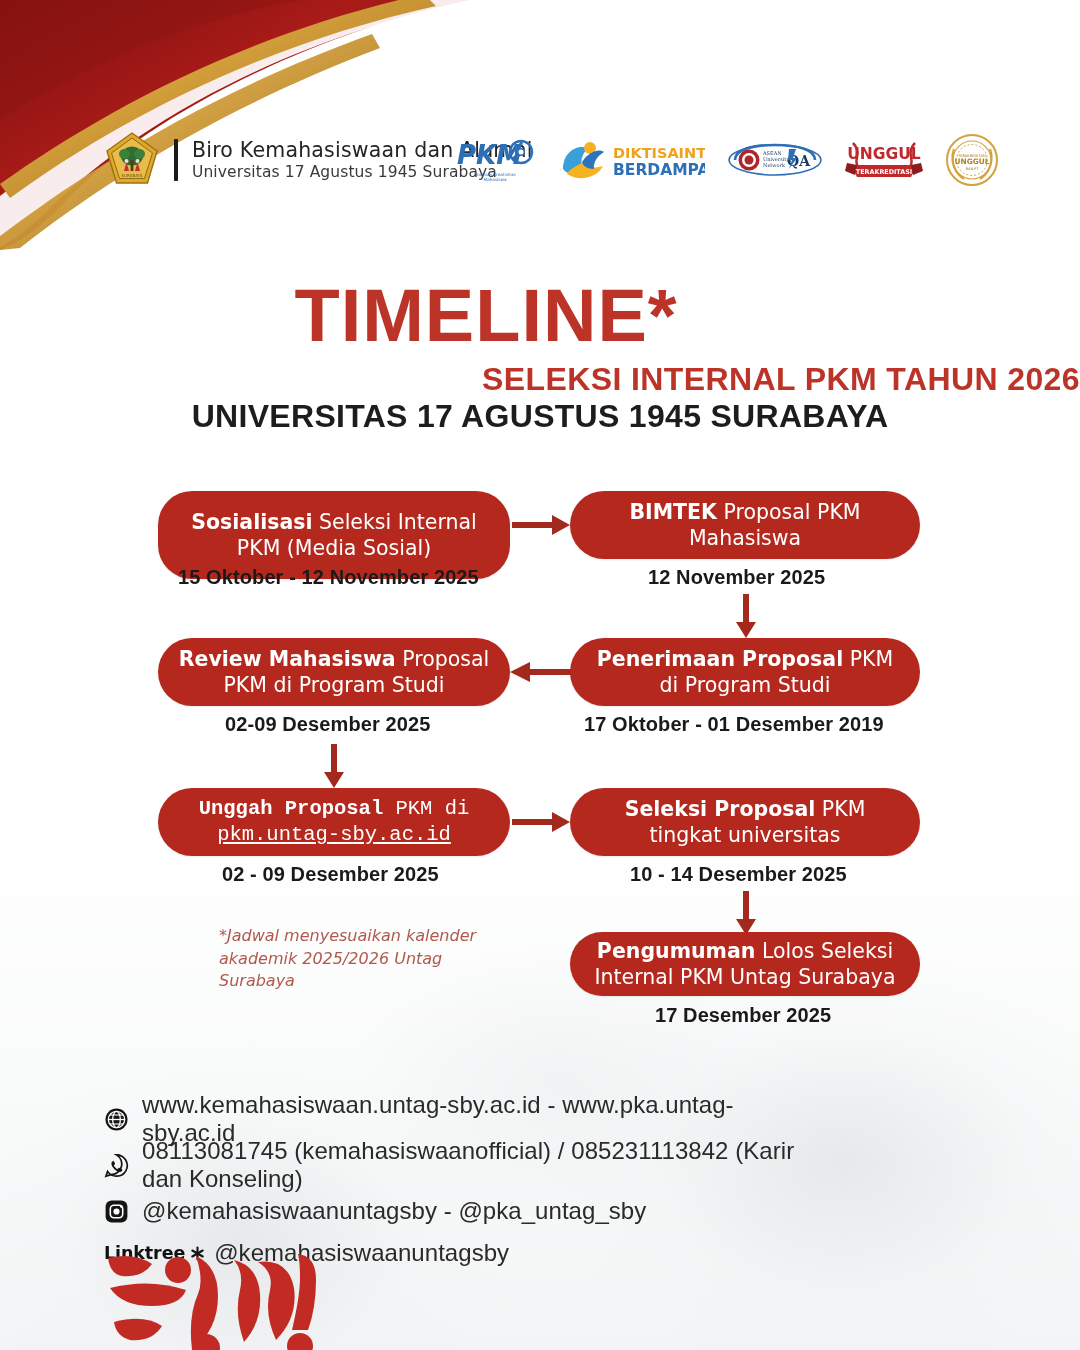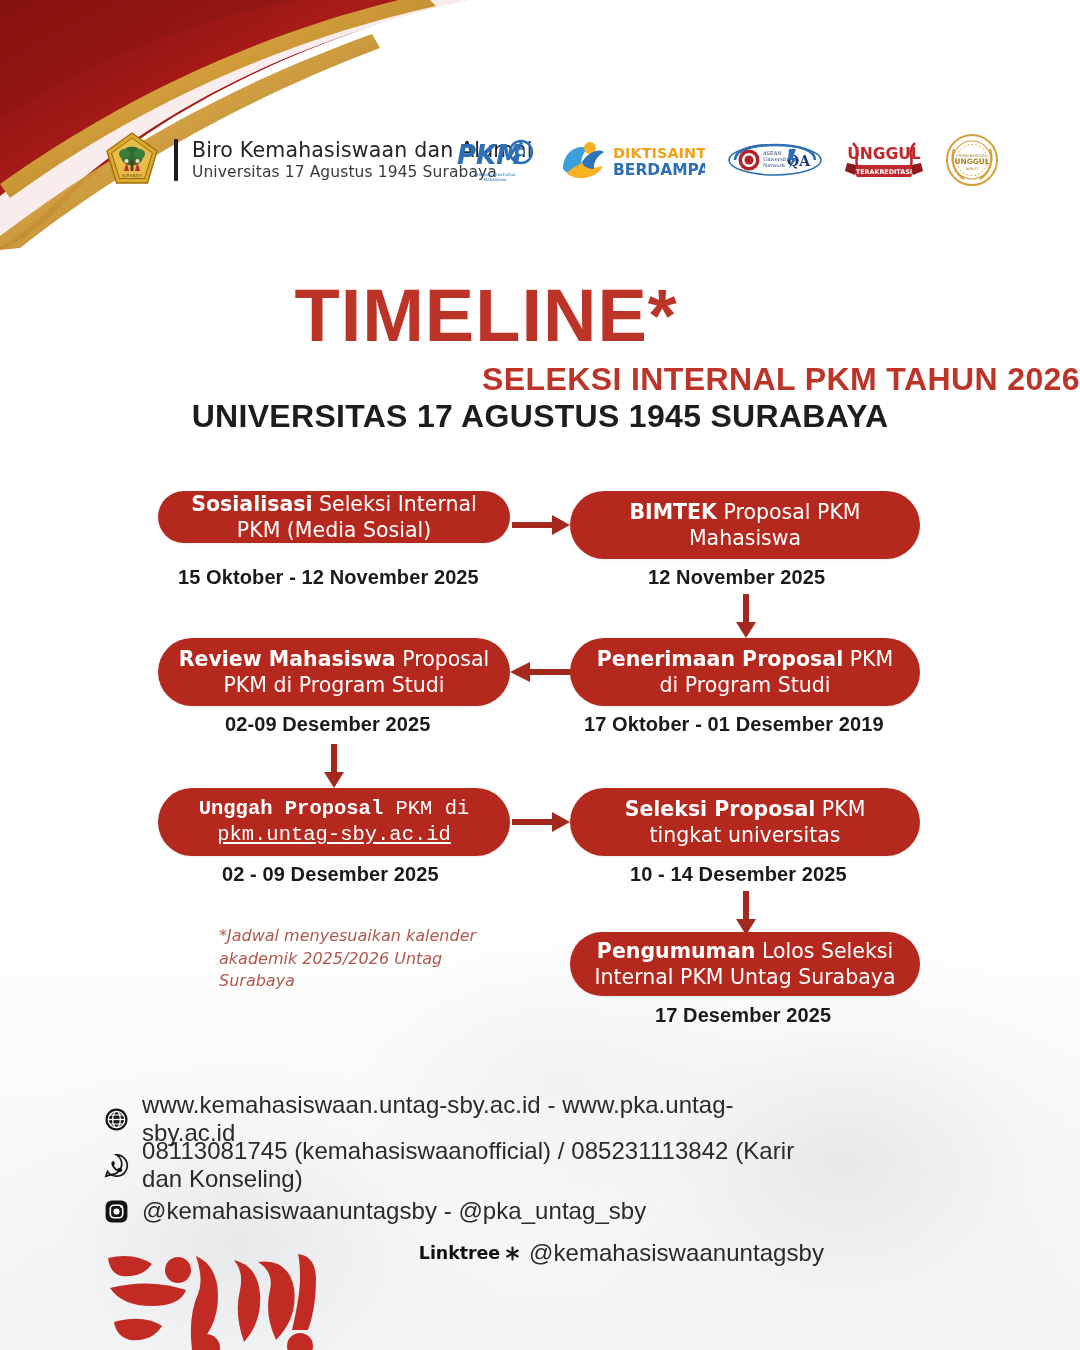--- a/index.html
+++ b/index.html
@@ -115,21 +115,21 @@
   .contacts { position: absolute; left: 104px; top: 1101px; width: 720px; }
   .contact-row {
     display: flex; align-items: center; gap: 13px;
     height: 36px; margin-bottom: 10px;
   }
   .contact-text {
     font-size: 24px; color: #2a2a2a;
     font-family: Liberation Sans, sans-serif; letter-spacing: .05px;
   }
   .ic { width: 25px; height: 25px; flex: none; }
-  .linktree-row { display: flex; align-items: center; gap: 9px; margin-top: 4px; justify-content: flex-end; }
+  .linktree-row { display: flex; align-items: center; gap: 9px; margin-top: 4px; }
   .linktree-mark {
     font-size: 17.5px; font-weight: bold; color: #111;
     font-family: "DejaVu Sans", sans-serif; letter-spacing: -.1px;
   }
 
   .watermark { position: absolute; left: 100px; bottom: -16px; width: 235px; height: 118px; }
 </style>
 </head>
 <body>
 
@@ -243,21 +243,21 @@
         <text x="27" y="31" font-size="7.4" font-weight="bold" fill="#B0831F" text-anchor="middle" font-family="DejaVu Sans, sans-serif">UNGGUL</text>
         <text x="27" y="37" font-size="3.4" fill="#9a7213" text-anchor="middle" font-family="DejaVu Sans, sans-serif">BAN-PT</text>
       </svg>
     </div>
   </div>
 
   <div class="title-main">TIMELINE*</div>
   <div class="title-sub1">SELEKSI INTERNAL PKM TAHUN 2026</div>
   <div class="title-sub2">UNIVERSITAS 17 AGUSTUS 1945 SURABAYA</div>
 
-  <div class="pill" style="left:158px; top:491px; width:352px; height:52px;">
+  <div class="pill" style="left:158px; top:491px; width:352px; height:88px;">
     <span><b>Sosialisasi</b><span> Seleksi Internal PKM (Media Sosial)</span></span>
   </div>
   <div class="datelabel" style="left:178px; top:566px;">15 Oktober - 12 November 2025</div>
 
   <svg class="arrow" style="left:512px; top:512px;" width="60" height="26" viewBox="0 0 60 26">
     <rect x="0" y="10" width="42" height="6" fill="#A3291F"></rect>
     <path d="M40 3 L58 13 L40 23 Z" fill="#A3291F"></path>
   </svg>
 
   <div class="pill" style="left:570px; top:491px; width:350px; height:68px;">

